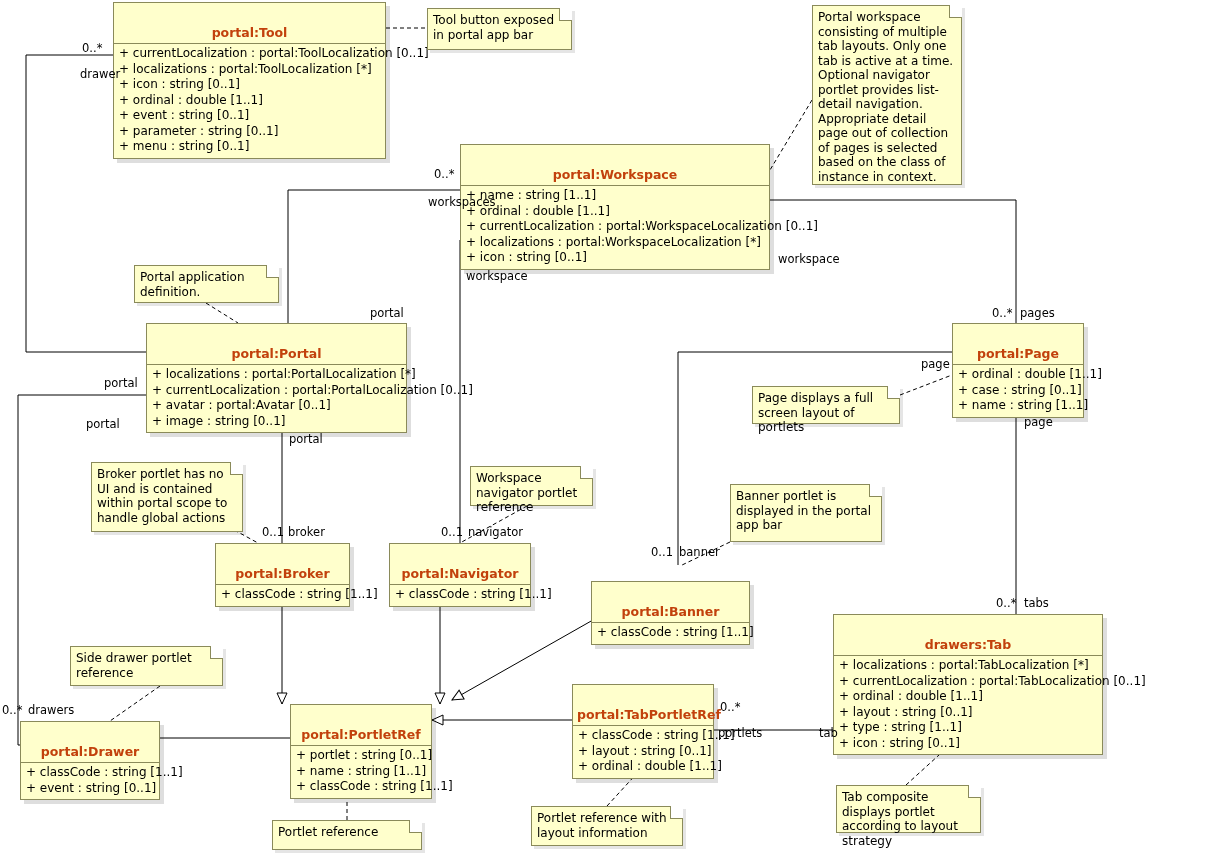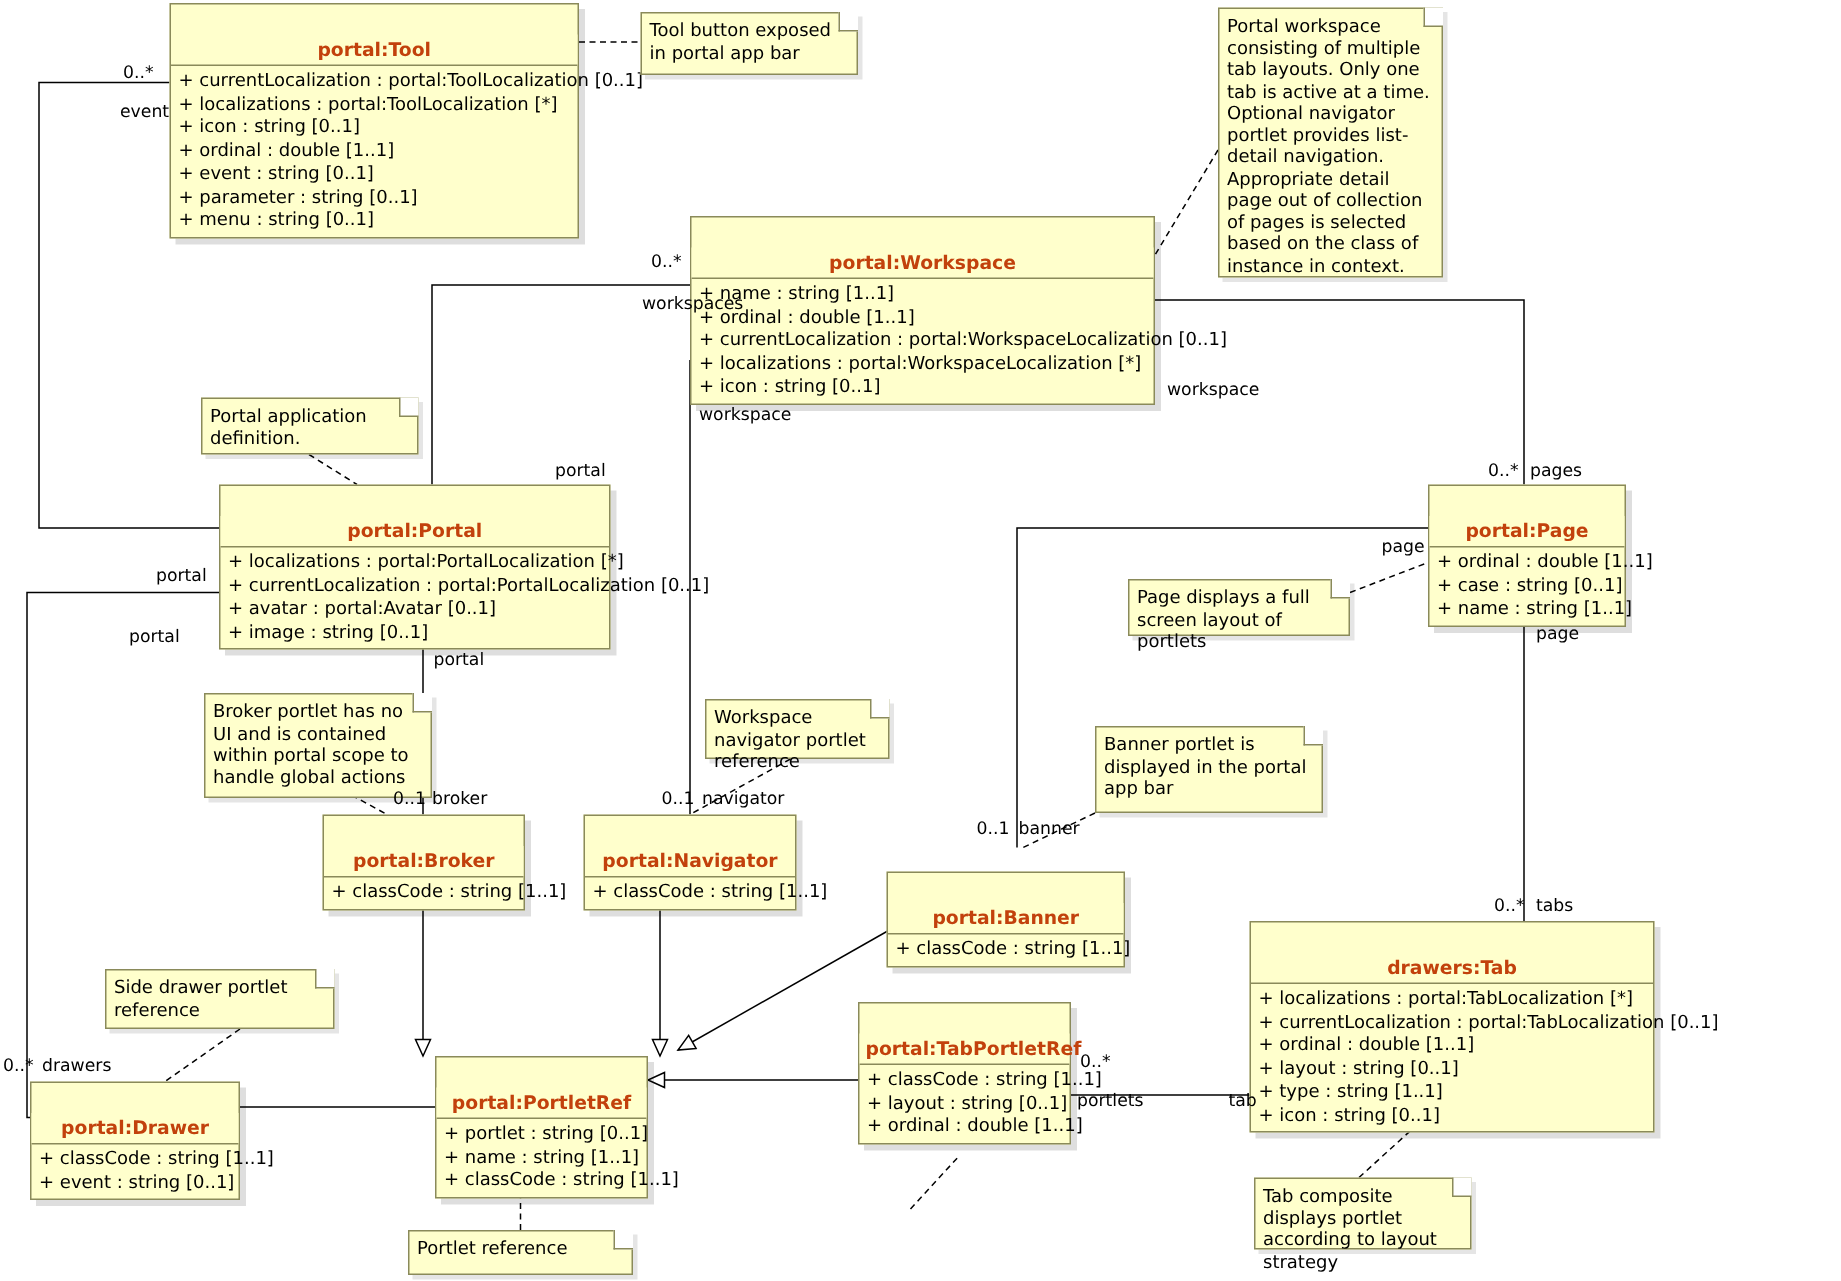--- a/index.html
+++ b/index.html
@@ -220,21 +220,21 @@
 
   <div class="uml-class" style="left:290px; top:704px; width:142px;">
     <div class="title">portal:PortletRef</div>
     <div class="attrs">
       <div class="attr">+ portlet : string [0..1]</div>
       <div class="attr">+ name : string [1..1]</div>
       <div class="attr">+ classCode : string [1..1]</div>
     </div>
   </div>
 
-  <div class="uml-class" style="left:572px; top:668px; width:142px;">
+  <div class="uml-class" style="left:572px; top:684px; width:142px;">
     <div class="title">portal:TabPortletRef</div>
     <div class="attrs">
       <div class="attr">+ classCode : string [1..1]</div>
       <div class="attr">+ layout : string [0..1]</div>
       <div class="attr">+ ordinal : double [1..1]</div>
     </div>
   </div>
 
   <div class="note" style="left:427px; top:8px; width:145px; height:42px;">
     <span class="fold"></span>
@@ -249,21 +249,21 @@
   <div class="note" style="left:134px; top:265px; width:145px; height:38px;">
     <span class="fold"></span>
     <span>Portal application definition.</span>
   </div>
 
   <div class="note" style="left:752px; top:386px; width:148px; height:38px;">
     <span class="fold"></span>
     <span>Page displays a full screen layout of portlets</span>
   </div>
 
-  <div class="note" style="left:91px; top:462px; width:152px; height:70px;margin-left:45px;">
+  <div class="note" style="left:91px; top:462px; width:152px; height:70px;">
     <span class="fold"></span>
     <span>Broker portlet has no UI and is contained within portal scope to handle global actions</span>
   </div>
 
   <div class="note" style="left:470px; top:466px; width:123px; height:40px;">
     <span class="fold"></span>
     <span>Workspace navigator portlet reference</span>
   </div>
 
   <div class="note" style="left:730px; top:484px; width:152px; height:58px;">
@@ -279,23 +279,27 @@
   <div class="note" style="left:836px; top:785px; width:145px; height:48px;">
     <span class="fold"></span>
     <span>Tab composite displays portlet according to layout strategy</span>
   </div>
 
   <div class="note" style="left:272px; top:820px; width:150px; height:30px;">
     <span class="fold"></span>
     <span>Portlet reference</span>
   </div>
 
+  <div class="note" style="left:531px; top:806px; width:152px; height:40px;">
+    <span class="fold"></span>
+    <span>Portlet reference with layout information</span>
+  </div>
 
   <div class="edge-label" style="left:82px; top:41px;">0..*</div>
-  <div class="edge-label" style="left:80px; top:67px;">event</div>
+  <div class="edge-label" style="left:80px; top:67px;">drawer</div>
   <div class="edge-label" style="left:434px; top:167px;">0..*</div>
   <div class="edge-label" style="left:392px; top:195px;margin-left:36px;">workspaces</div>
   <div class="edge-label" style="left:466px; top:269px;">workspace</div>
   <div class="edge-label" style="left:778px; top:252px;">workspace</div>
   <div class="edge-label" style="left:370px; top:306px;">portal</div>
   <div class="edge-label" style="left:992px; top:306px;">0..*</div>
   <div class="edge-label" style="left:1020px; top:306px;">pages</div>
   <div class="edge-label" style="left:921px; top:357px;">page</div>
   <div class="edge-label" style="left:104px; top:376px;">portal</div>
   <div class="edge-label" style="left:289px; top:432px;">portal</div>

